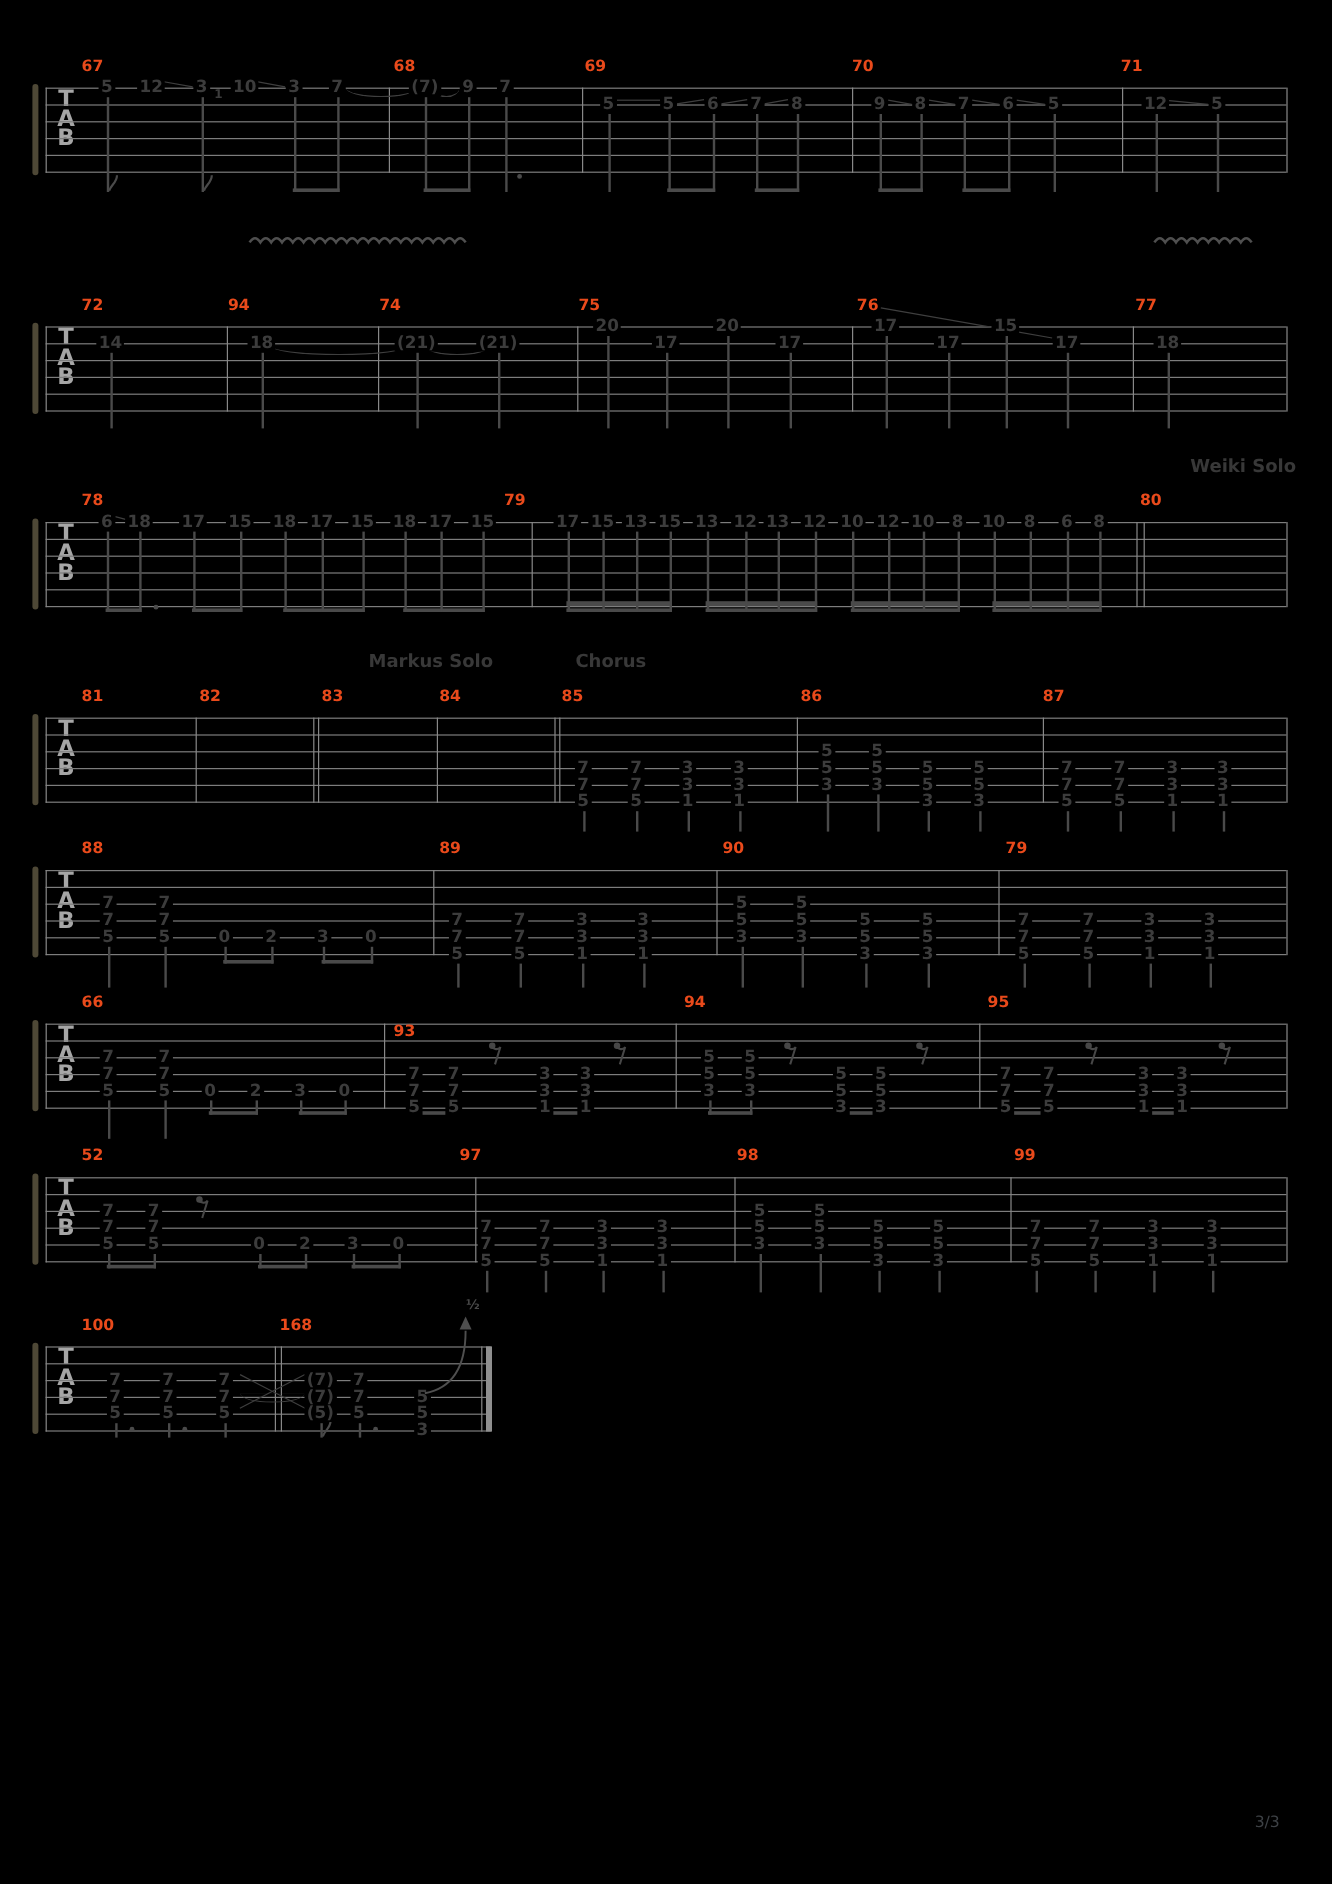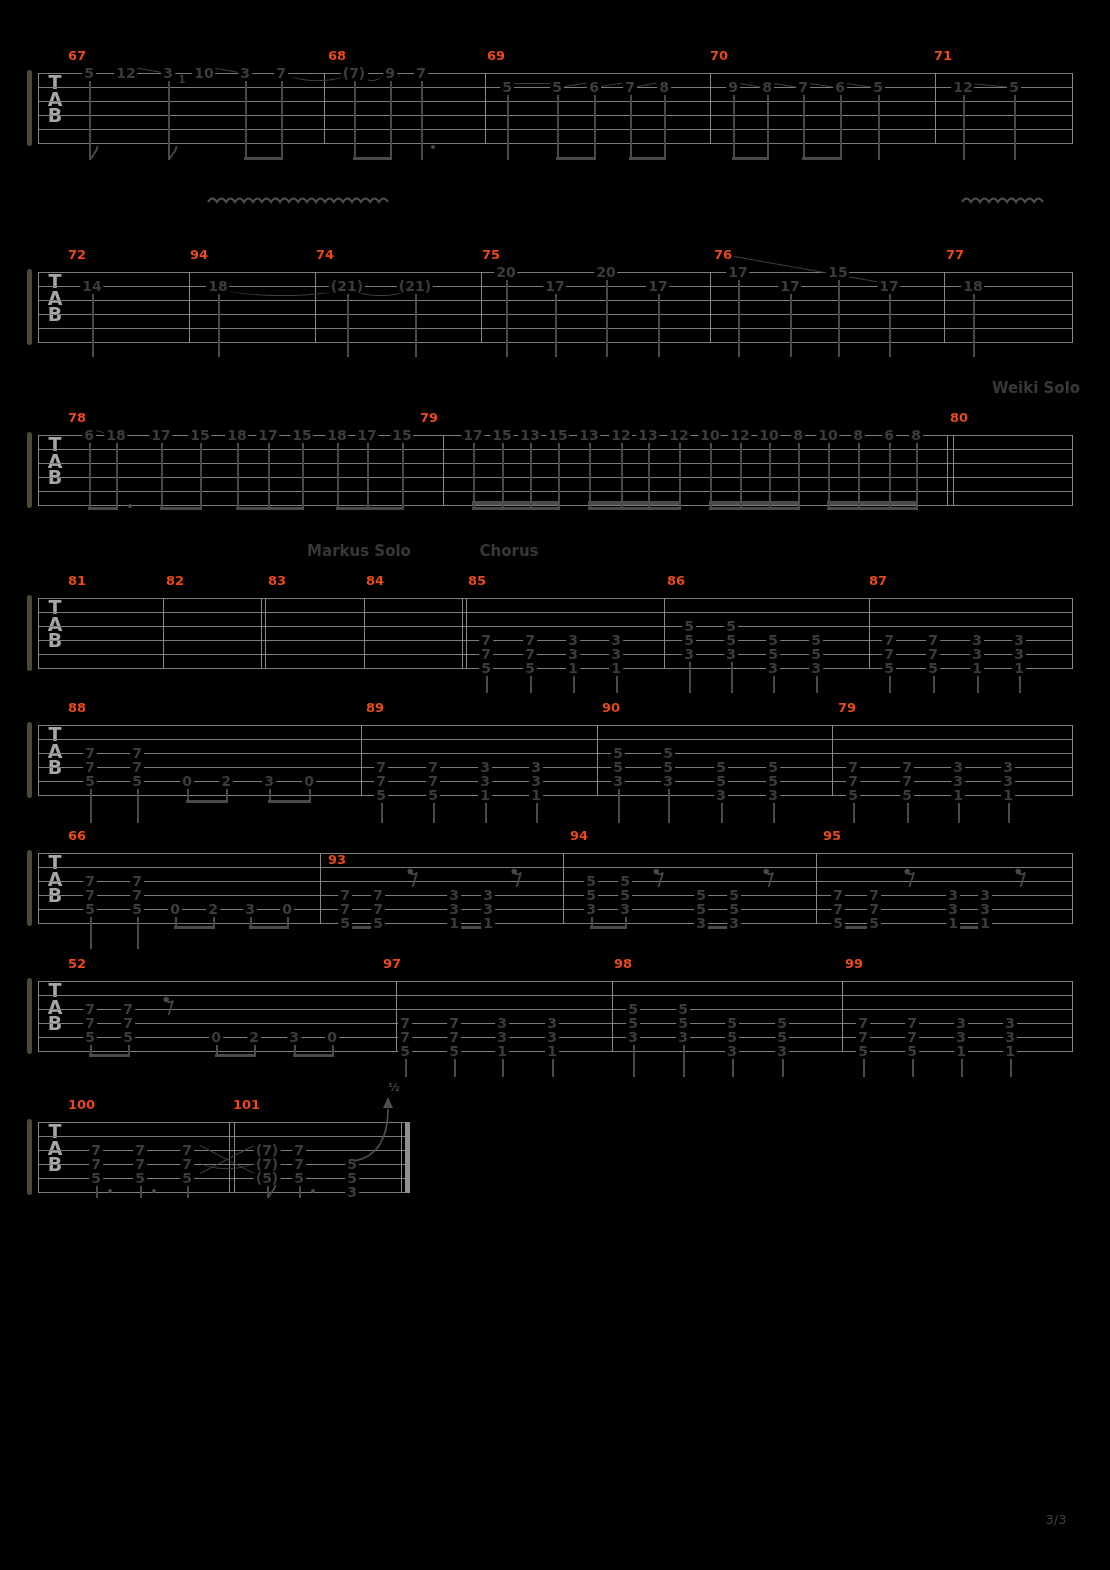--- a/index.html
+++ b/index.html
@@ -645,21 +645,21 @@
     <div class="line" style="left: 38px; width: 371px; top: 1150px;"></div>
     <div class="line" style="left: 38px; width: 371px; top: 1164px;"></div>
     <div class="line" style="left: 38px; width: 371px; top: 1178px;"></div>
     <div class="line" style="left: 38px; width: 371px; top: 1192px;"></div>
     <div class="bar" style="left: 38px; top: 1122px; height: 71px;"></div>
     <div class="bar" style="left: 229px; top: 1122px; height: 71px;"></div>
     <div class="bar" style="left: 234px; top: 1122px; height: 71px;"></div>
     <div class="bar" style="left: 401px; top: 1122px; height: 71px;"></div>
     <div class="bar thick" style="left: 405px; top: 1122px; height: 71px;"></div>
     <div class="mnum" style="left: 68px; top: 1098px;">100</div>
-    <div class="mnum" style="left: 233px; top: 1098px;">101</div>
+    <div class="mnum" style="left: 233px; top: 1098px;">168</div>
     <div class="stem" style="left: 96px; top: 1186px; height: 12px;"></div>
     <div class="stem" style="left: 140px; top: 1186px; height: 12px;"></div>
     <div class="stem" style="left: 187px; top: 1186px; height: 12px;"></div>
     <div class="stem" style="left: 267px; top: 1186px; height: 12px;"></div>
     <div class="stem" style="left: 299px; top: 1186px; height: 12px;"></div>
     <div class="stem" style="left: 352px; top: 1200px; height: 0px;"></div>
     <svg width="9" height="15" style="left: 268px; top: 1183px;">
       <path d="M1,14 C2.5,9 7.5,7 7.5,1" stroke="#4a4a4a" stroke-width="1.8" fill="none"></path>
     </svg>
     <div class="lnk" style="left: 200px; top: 1145.2px; width: 60.8276px; transform: rotate(0.478352rad);"></div>

